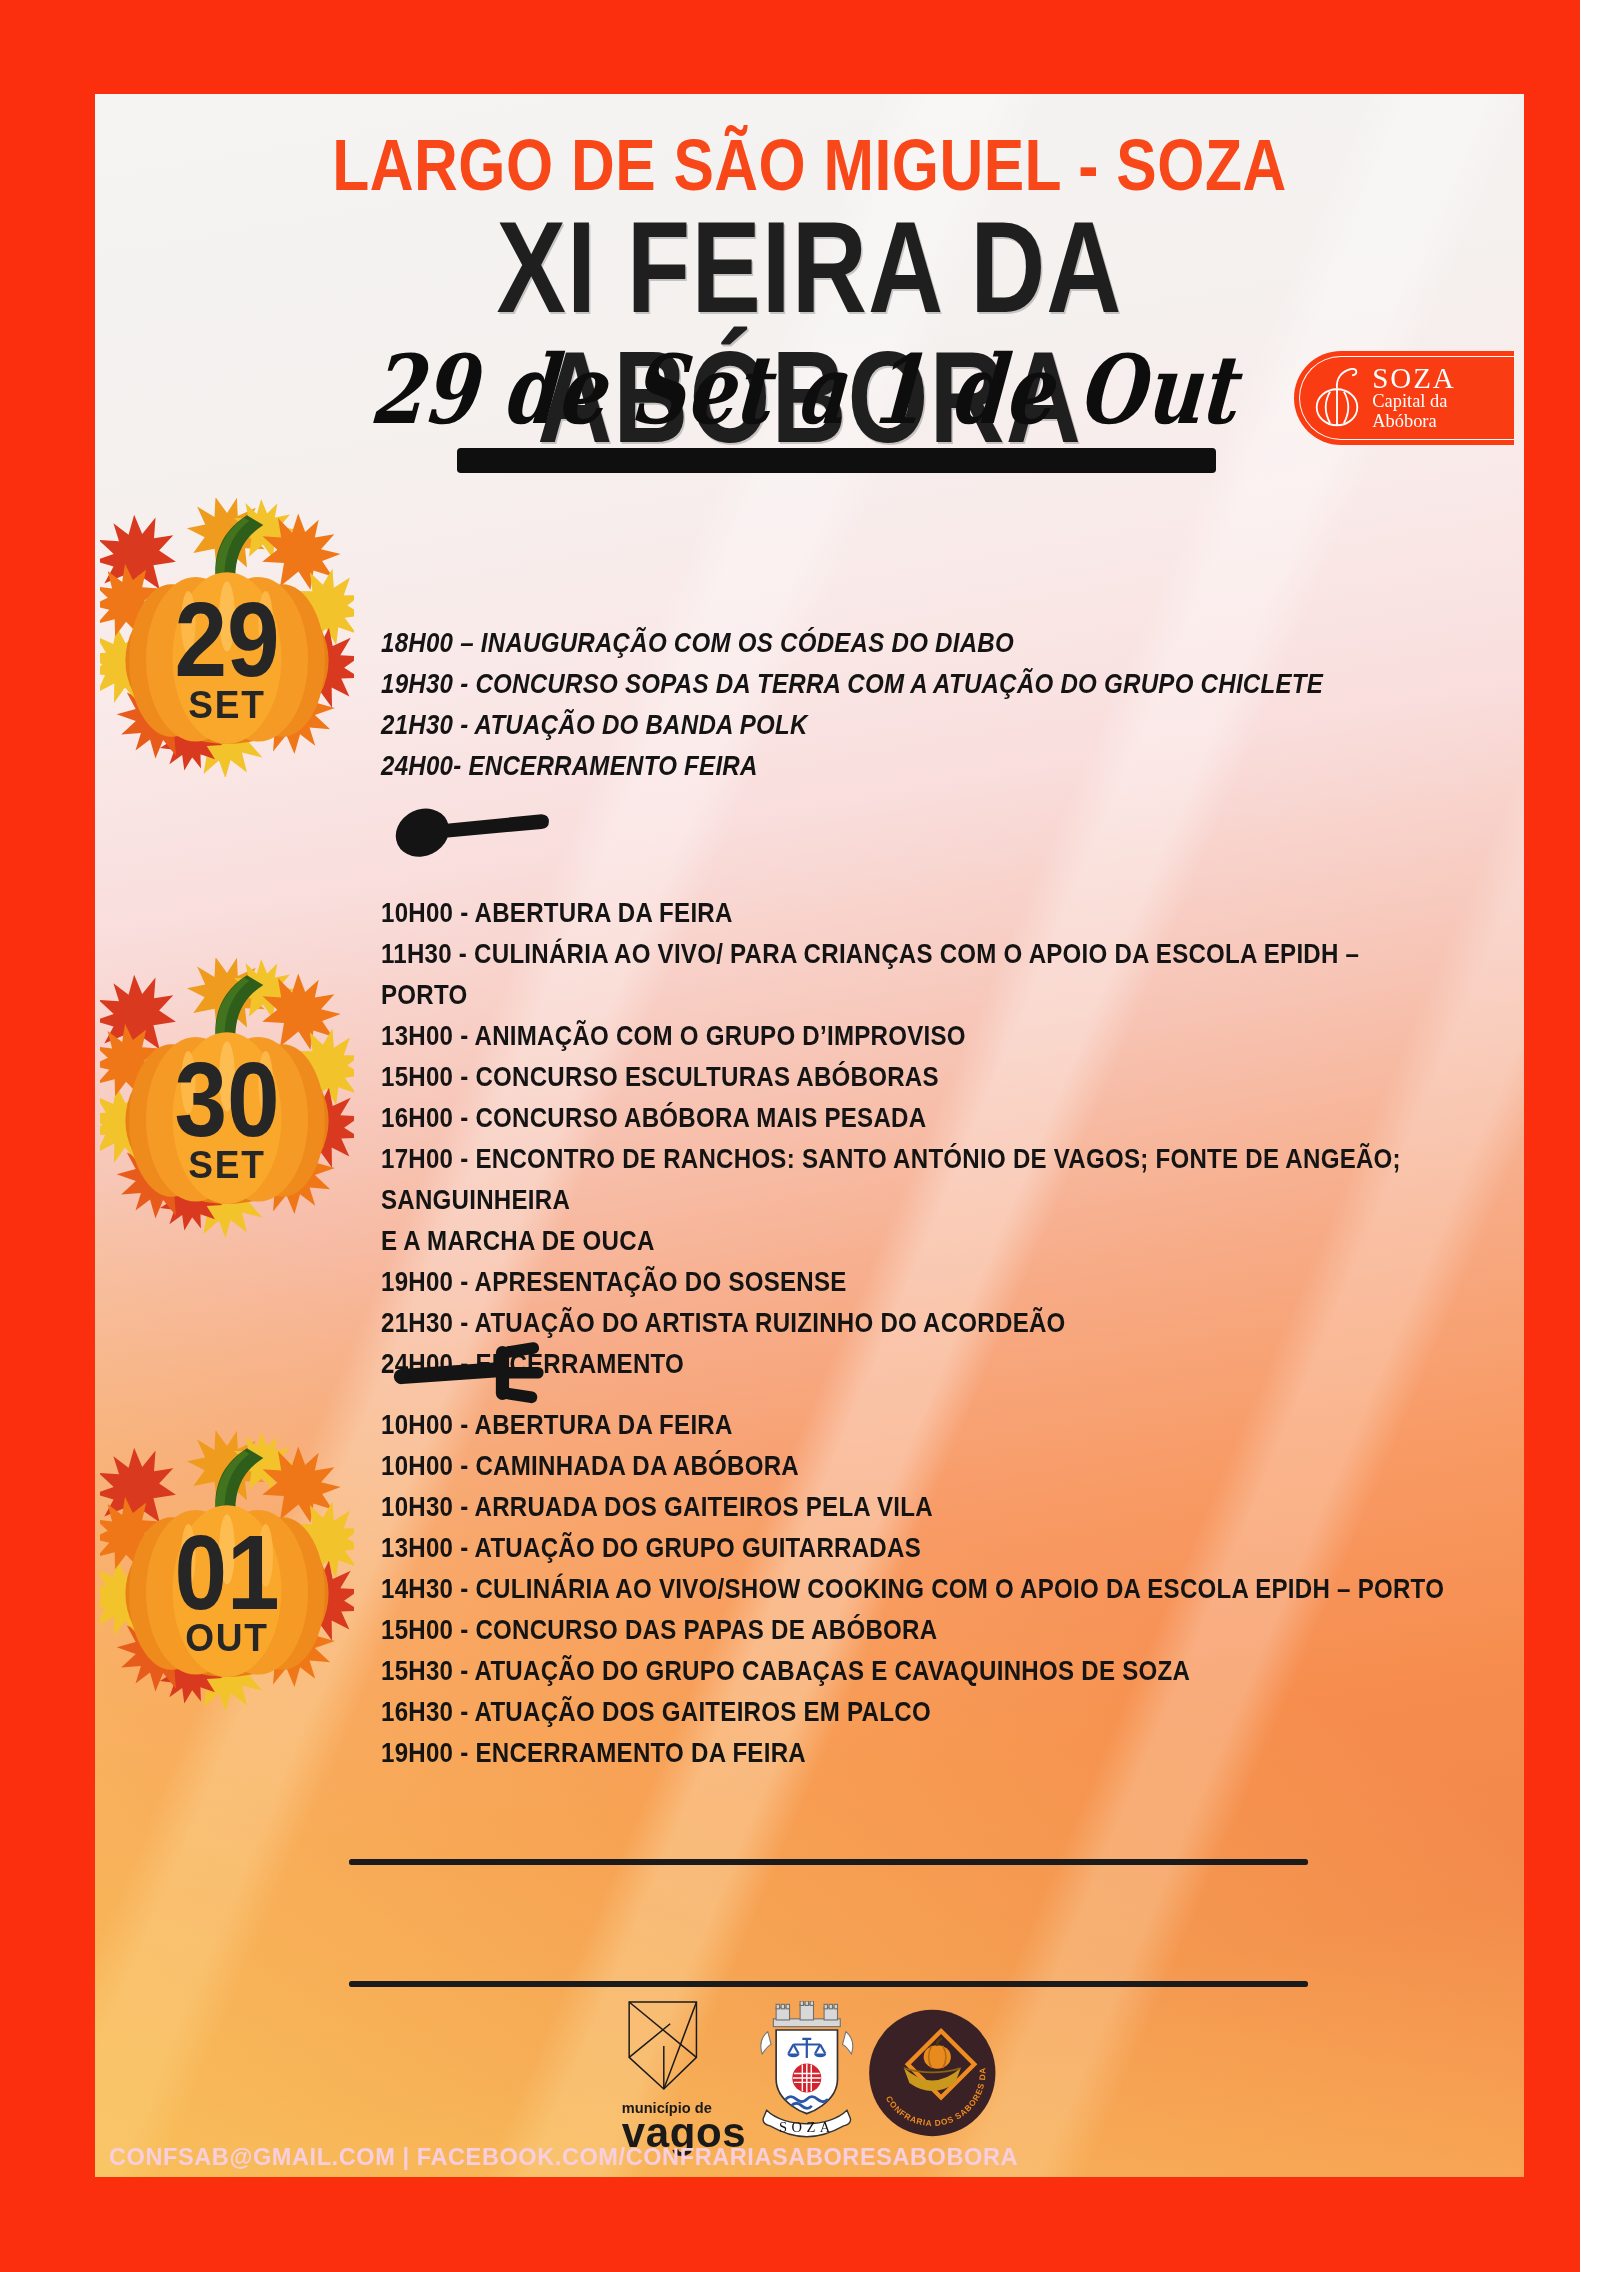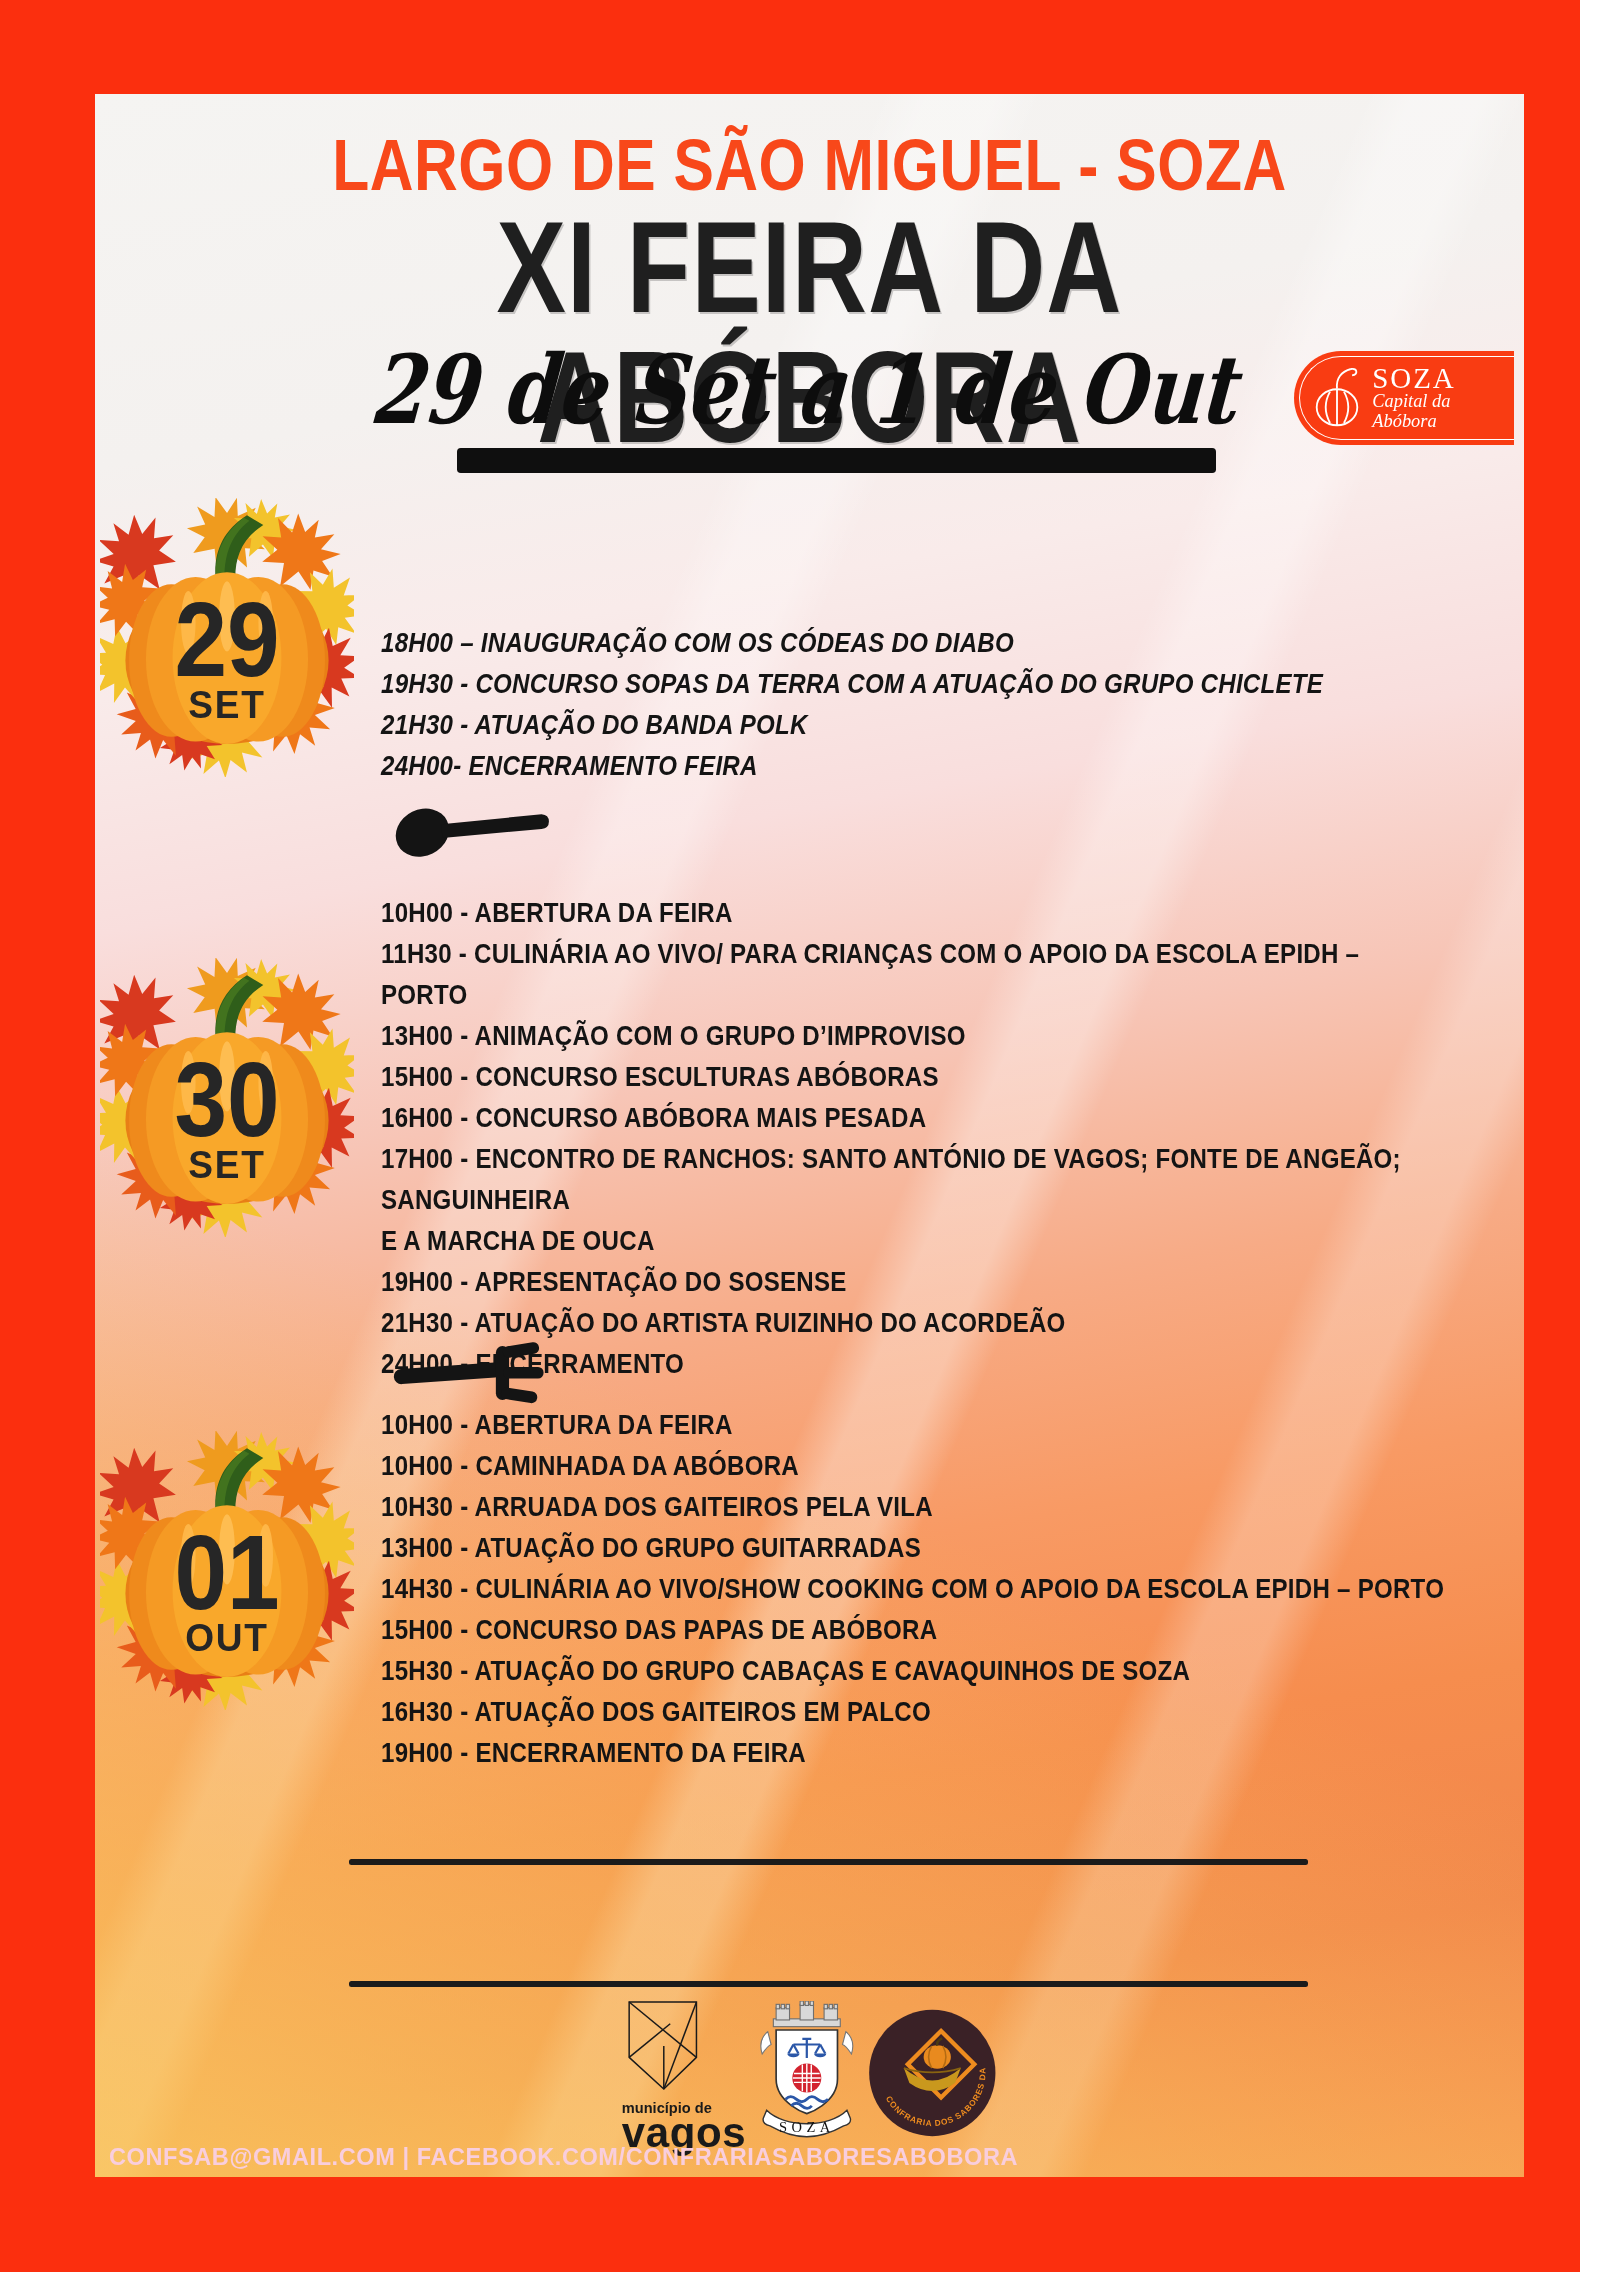--- a/index.html
+++ b/index.html
@@ -49,21 +49,21 @@
     display:flex;align-items:center;z-index:5;
   }
   .badge::before{
     content:"";position:absolute;inset:5.1px 0 5.1px 5.1px;
     border:1.9px solid #ffffff;border-right:none;border-radius:44px 0 0 44px;
     pointer-events:none;
   }
   .badge-icon{margin-left:14px;flex:0 0 auto;}
   .badge-text{margin-left:6.3px;color:#ffffff;font-family:"Liberation Serif",serif;}
   .badge-name{font-size:29px;line-height:28px;letter-spacing:1.9px;}
-  .badge-sub{font-style:italic;font-size:18.4px;line-height:19.7px;}
+  .badge-sub{font-size:18.4px;line-height:19.7px;}
   
   .pumpkin{position:absolute;width:254px;height:279px;}
   .pumpkin svg{position:absolute;inset:0;width:100%;height:100%;}
   .p29{left:5.1px;top:404px;}
   .p30{left:5.1px;top:864px;}
   .p01{left:5.1px;top:1337px;}
   .day-num{
     position:absolute;left:0;top:89px;width:100%;text-align:center;
     font-weight:700;font-size:105px;line-height:1;color:#262626;transform:scaleX(.9);
   }

